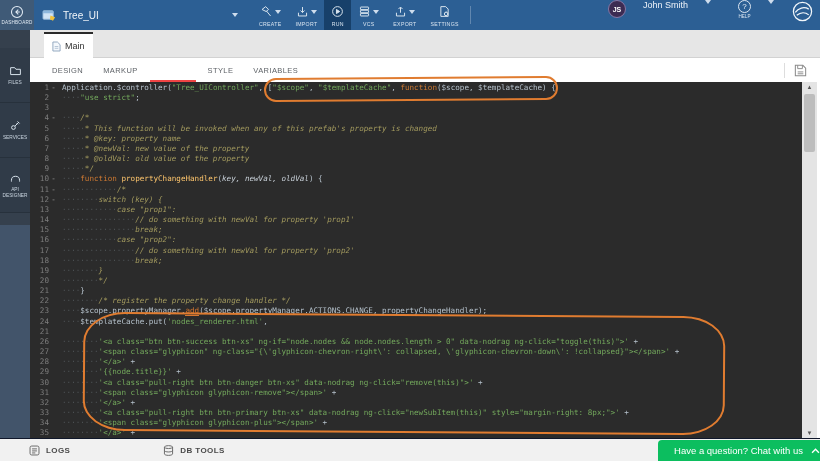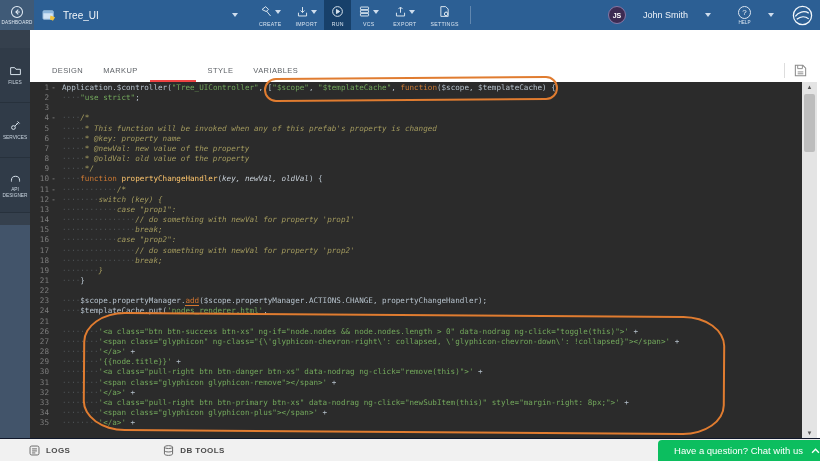--- a/index.html
+++ b/index.html
@@ -23,21 +23,21 @@
   .project .pname{font-size:10px;color:#f2f6fa;}
   .caret{width:0;height:0;border-left:3px solid transparent;border-right:3px solid transparent;
     border-top:4px solid #cfdded;display:inline-block;}
   .menus{display:flex;align-items:stretch;}
   .mitem{display:flex;flex-direction:column;align-items:center;justify-content:center;
     padding:0 7px;cursor:pointer;position:relative;}
   .mitem .row{display:flex;align-items:center;gap:2px;height:16px;}
   .mitem .lbl{font-size:5.2px;letter-spacing:.3px;color:#d8e4f0;margin-top:1px;}
   .mitem.active{background:var(--runbg);}
   .tdivider{width:1px;background:rgba(255,255,255,.25);margin:6px 4px;}
-  .tright{margin-left:auto;display:flex;align-items:center;gap:17px;padding-right:6px;}
+  .tright{margin-left:auto;display:flex;align-items:flex-start;gap:17px;padding-right:6px;}
   .avatar{width:18px;height:18px;border-radius:50%;background:#3c2b52;border:1.5px solid #8877a5;
     color:#fff;font-size:7px;font-weight:bold;display:flex;align-items:center;justify-content:center;}
   .uname{font-size:9px;color:#eef3f9;}
   .help{display:flex;flex-direction:column;align-items:center;margin-left:10px;cursor:pointer;}
   .help .q{width:13px;height:13px;border:1px solid #dce6f1;border-radius:50%;font-size:8px;
     display:flex;align-items:center;justify-content:center;color:#eaf1f8;}
   .help .lbl{font-size:4.6px;color:#d8e4f0;margin-top:1px;}
 
   
   .sidebar{position:absolute;left:0;top:30px;width:30px;height:408px;background:var(--sidebar);}
@@ -250,20 +250,31 @@
             <svg width="13" height="13" viewBox="0 0 16 16" fill="none" stroke="#dbe6f0" stroke-width="1.2">
               <path d="M3 11.5a5 5 0 0 1 10 0"></path>
               <path d="M3 11.5v1.5M13 11.5v1.5"></path>
             </svg>
           </span>
           <span class="lbl">API DESIGNER</span>
         </div>
       </div>
   </div>
 
+  <div class="tabstrip">
+    <div class="tab">
+      <span>
+        <svg width="9" height="11" viewBox="0 0 10 12" fill="#f4f8fc" stroke="#8aa2bb" stroke-width="1">
+          <path d="M1 1h5l3 3v7H1z"></path>
+            <path d="M3 6h4M3 8h4" stroke="#9fb3c8" stroke-width=".8"></path>
+        </svg>
+      </span>
+      <span class="lbl">Main</span>
+    </div>
+  </div>
 
   <div class="subbar">
     <div class="subtabs">
         <span class="stab">DESIGN</span>
         <span class="stab">MARKUP</span>
         <span class="stab active">SCRIPT</span>
         <span class="stab">STYLE</span>
         <span class="stab">VARIABLES</span>
       </div>
     <div class="subright">
@@ -290,22 +301,23 @@
       <div class="ln"><span class="num">10</span><span class="fold">-</span><span class="codetext"><span class="tok-w">····</span><span class="tok-k">function </span><span class="tok-f">propertyChangeHandler</span><span class="tok-d">(</span><span class="tok-p">key, newVal, oldVal</span><span class="tok-d">) {</span></span></div>
       <div class="ln"><span class="num">11</span><span class="fold">-</span><span class="codetext"><span class="tok-w">············</span><span class="tok-c">/*</span></span></div>
       <div class="ln"><span class="num">12</span><span class="fold">-</span><span class="codetext"><span class="tok-w">········</span><span class="tok-c">switch (key) {</span></span></div>
       <div class="ln"><span class="num">13</span><span class="fold"></span><span class="codetext"><span class="tok-w">············</span><span class="tok-c">case "prop1":</span></span></div>
       <div class="ln"><span class="num">14</span><span class="fold"></span><span class="codetext"><span class="tok-w">················</span><span class="tok-c">// do something with newVal for property 'prop1'</span></span></div>
       <div class="ln"><span class="num">15</span><span class="fold"></span><span class="codetext"><span class="tok-w">················</span><span class="tok-c">break;</span></span></div>
       <div class="ln"><span class="num">16</span><span class="fold"></span><span class="codetext"><span class="tok-w">············</span><span class="tok-c">case "prop2":</span></span></div>
       <div class="ln"><span class="num">17</span><span class="fold"></span><span class="codetext"><span class="tok-w">················</span><span class="tok-c">// do something with newVal for property 'prop2'</span></span></div>
       <div class="ln"><span class="num">18</span><span class="fold"></span><span class="codetext"><span class="tok-w">················</span><span class="tok-c">break;</span></span></div>
       <div class="ln"><span class="num">19</span><span class="fold"></span><span class="codetext"><span class="tok-w">········</span><span class="tok-c">}</span></span></div>
+      <div class="ln"><span class="num">20</span><span class="fold"></span><span class="codetext"><span class="tok-w">········</span><span class="tok-c">*/</span></span></div>
       <div class="ln"><span class="num">21</span><span class="fold"></span><span class="codetext"><span class="tok-w">····</span><span class="tok-d">}</span></span></div>
-      <div class="ln"><span class="num">22</span><span class="fold"></span></div>
+      <div class="ln"><span class="num">22</span><span class="fold"></span><span class="codetext"><span class="tok-w">········</span><span class="tok-c">/* register the property change handler */</span></span></div>
       <div class="ln"><span class="num">23</span><span class="fold"></span><span class="codetext"><span class="tok-w">····</span><span class="tok-d">$scope.propertyManager.</span><span class="tok-a">add</span><span class="tok-d">($scope.propertyManager.ACTIONS.CHANGE, propertyChangeHandler);</span></span></div>
       <div class="ln"><span class="num">24</span><span class="fold"></span><span class="codetext"><span class="tok-w">····</span><span class="tok-d">$templateCache.put(</span><span class="tok-s">'nodes_renderer.html'</span><span class="tok-d">,</span></span></div>
       <div class="ln"><span class="num">21</span><span class="fold"></span></div>
       <div class="ln"><span class="num">26</span><span class="fold"></span><span class="codetext"><span class="tok-w">········</span><span class="tok-s">'&lt;a class="btn btn-success btn-xs" ng-if="node.nodes &amp;&amp; node.nodes.length &gt; 0" data-nodrag ng-click="toggle(this)"&gt;'</span><span class="tok-d"> +</span></span></div>
       <div class="ln"><span class="num">27</span><span class="fold"></span><span class="codetext"><span class="tok-w">········</span><span class="tok-s">'&lt;span class="glyphicon" ng-class="{\'glyphicon-chevron-right\': collapsed, \'glyphicon-chevron-down\': !collapsed}"&gt;&lt;/span&gt;'</span><span class="tok-d"> +</span></span></div>
       <div class="ln"><span class="num">28</span><span class="fold"></span><span class="codetext"><span class="tok-w">········</span><span class="tok-s">'&lt;/a&gt;'</span><span class="tok-d"> +</span></span></div>
       <div class="ln"><span class="num">29</span><span class="fold"></span><span class="codetext"><span class="tok-w">········</span><span class="tok-s">'{{node.title}}'</span><span class="tok-d"> +</span></span></div>
       <div class="ln"><span class="num">30</span><span class="fold"></span><span class="codetext"><span class="tok-w">········</span><span class="tok-s">'&lt;a class="pull-right btn btn-danger btn-xs" data-nodrag ng-click="remove(this)"&gt;'</span><span class="tok-d"> +</span></span></div>
       <div class="ln"><span class="num">31</span><span class="fold"></span><span class="codetext"><span class="tok-w">········</span><span class="tok-s">'&lt;span class="glyphicon glyphicon-remove"&gt;&lt;/span&gt;'</span><span class="tok-d"> +</span></span></div>
       <div class="ln"><span class="num">32</span><span class="fold"></span><span class="codetext"><span class="tok-w">········</span><span class="tok-s">'&lt;/a&gt;'</span><span class="tok-d"> +</span></span></div>

